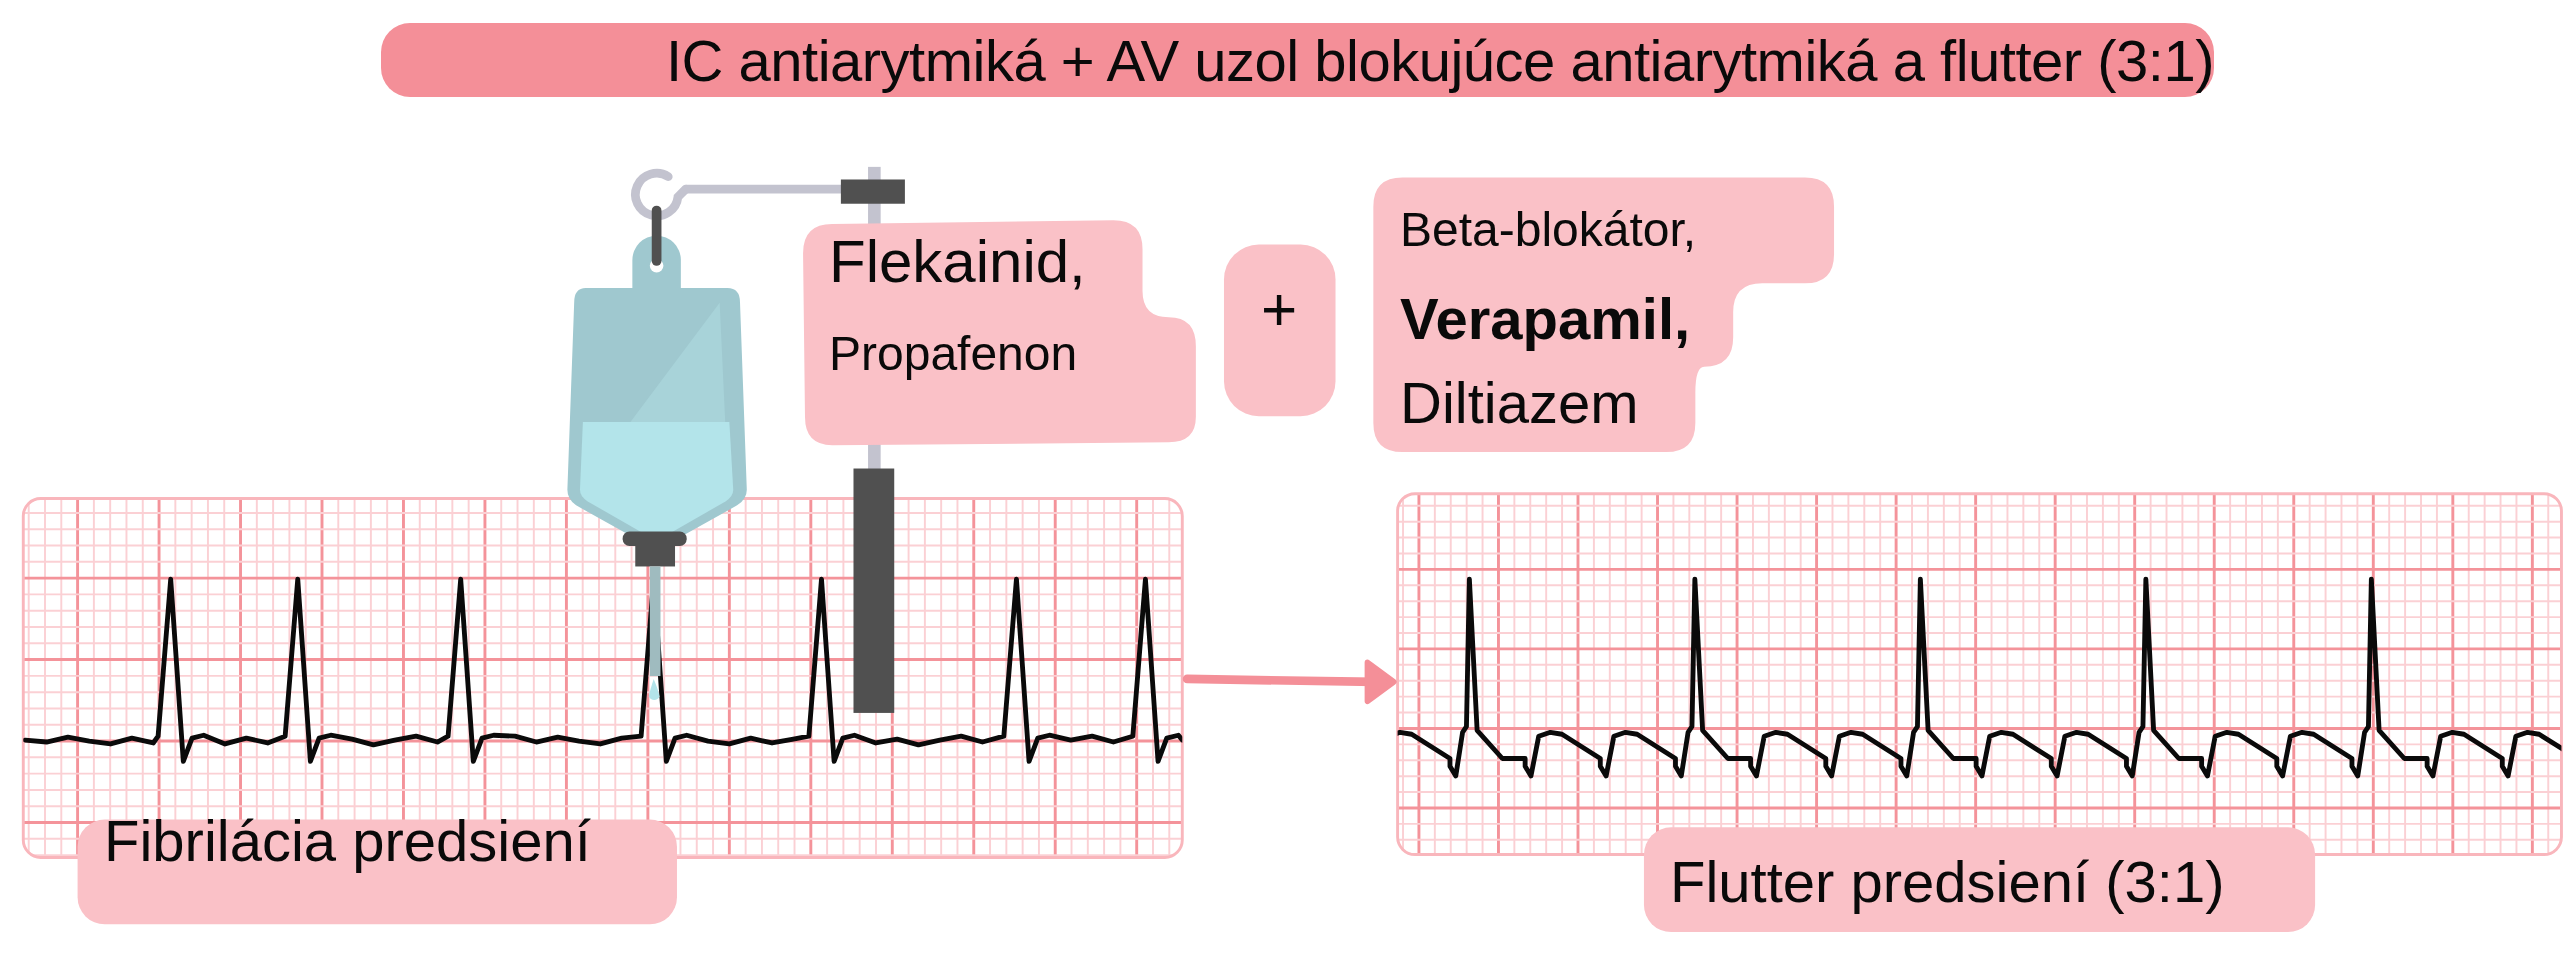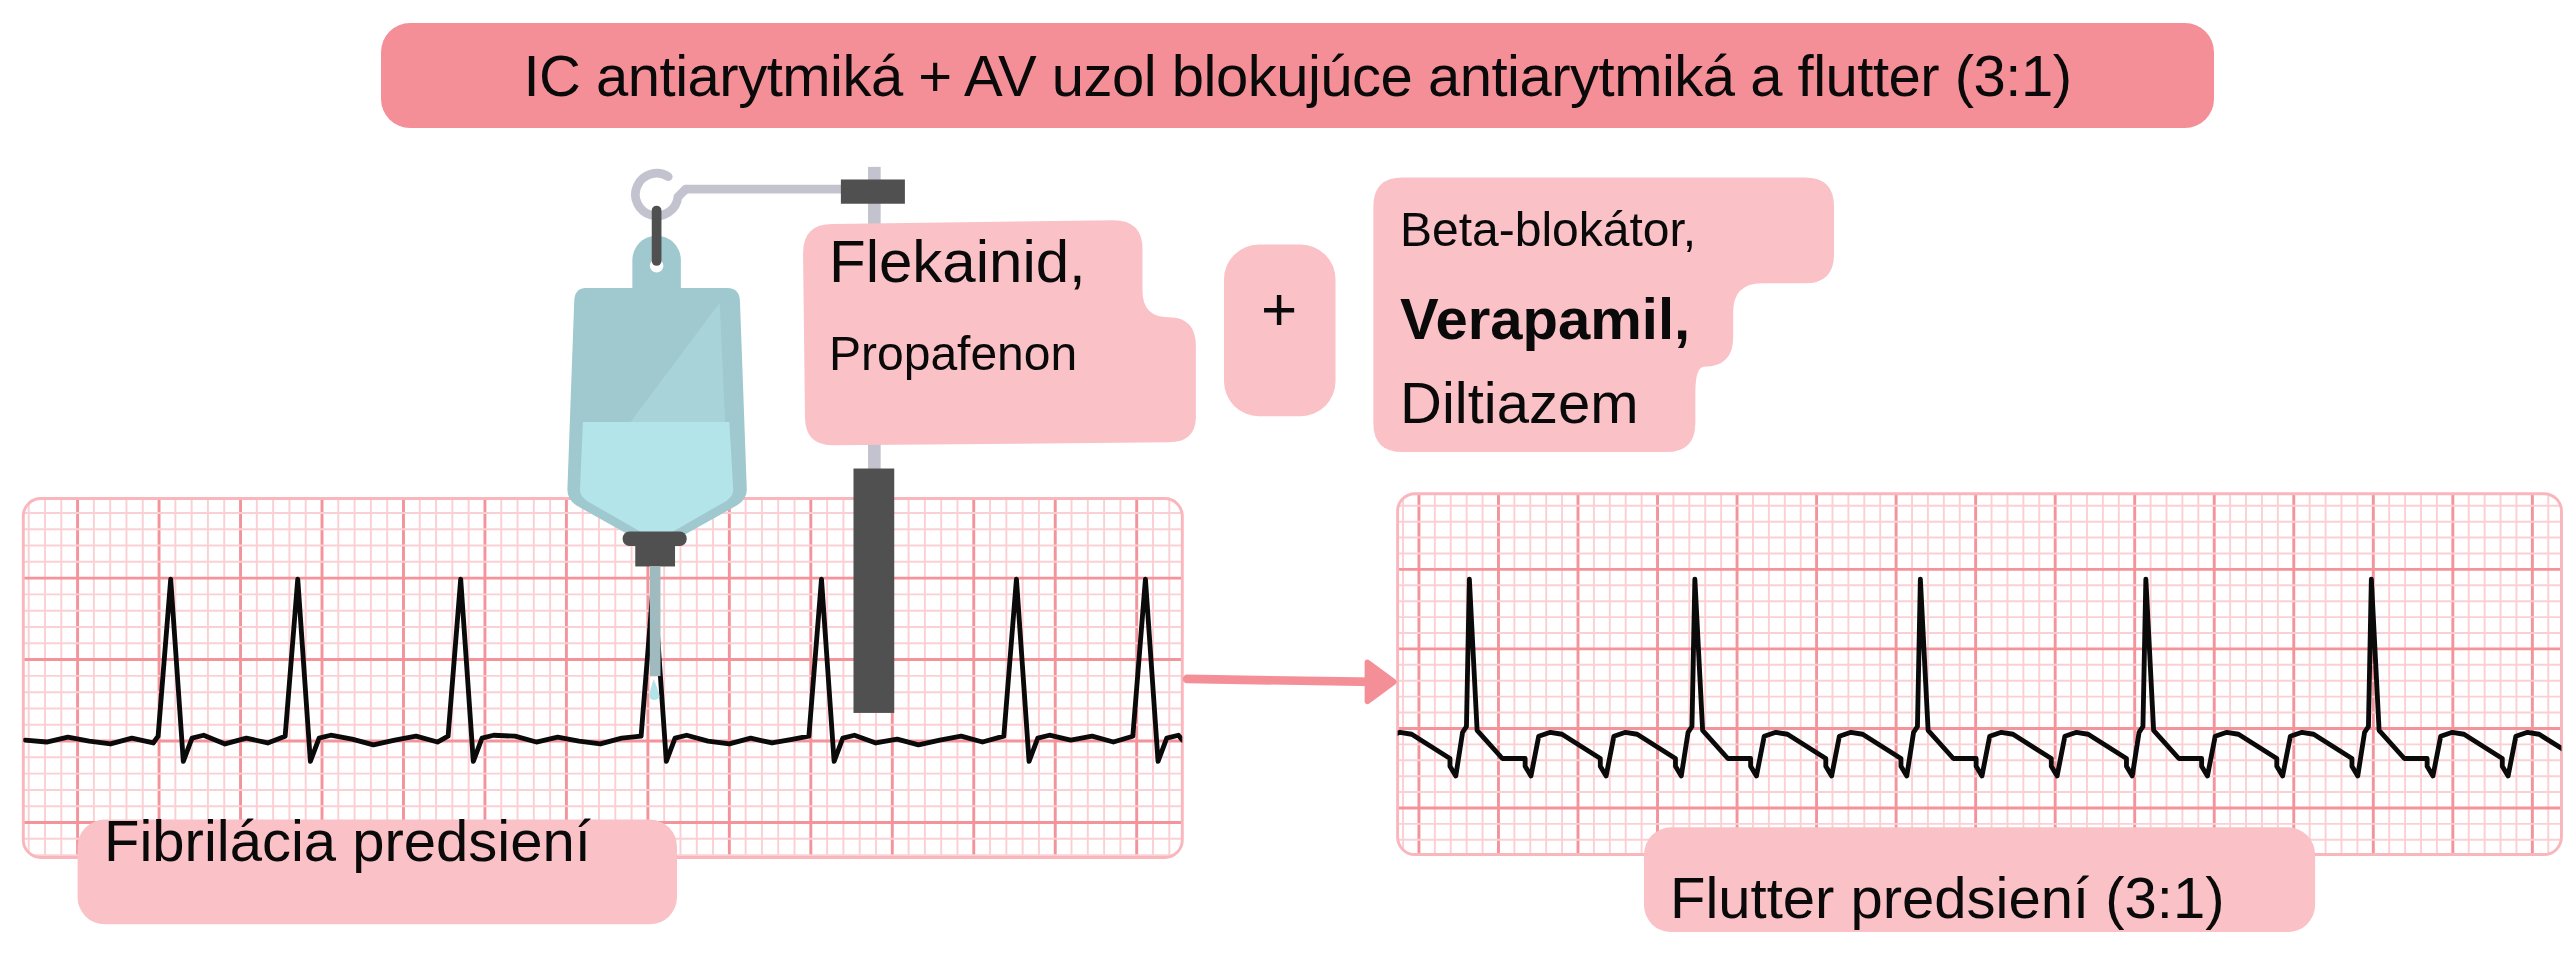--- a/index.html
+++ b/index.html
@@ -1,20 +1,20 @@
 <!DOCTYPE html>
 <html><head>
 <meta charset="utf-8">
 <style>
   html, body { margin:0; padding:0; background:#ffffff; }
   body { width:2576px; height:970px; position:relative; overflow:hidden;
          font-family: "Liberation Sans", "DejaVu Sans", sans-serif; color:#0a0a0a; }
   .abs { position:absolute; }
-  .title-box { left:381px; top:23px; width:1833px; height:105px; background:#f48f98;
-               border-radius:29px; display:flex; align-items:center; justify-content:center; }
+  .title-box { left:381px; top:23px; width:1833px; height:74px; background:#f48f98;
+               border-radius:29px; display:flex; align-items:center; justify-content:flex-end; }
   .title-text { font-size:58px; letter-spacing:-0.5px; white-space:nowrap; }
   svg { position:absolute; left:0; top:0; }
   .lbl-line { position:absolute; font-size:60px; white-space:nowrap; line-height:1; }
 </style>
 </head>
 <body>
 
 <div class="abs title-box">
   <span class="title-text">IC antiarytmiká + AV uzol blokujúce antiarytmiká a flutter (3:1)</span>
 </div>
@@ -273,14 +273,14 @@
   <rect x="1695" y="853" width="692" height="108" rx="28" fill="#fac1c7"></rect>
 </svg>
 
 <div class="lbl-line" style="left:829px; top:232px; font-size:60px;">Flekainid,</div>
 <div class="lbl-line" style="left:829px; top:330px; font-size:48px;">Propafenon</div>
 <div class="lbl-line" style="left:1261px; top:278px; font-size:62px;">+</div>
 <div class="lbl-line" style="left:1400px; top:206px; font-size:48px;">Beta-blokátor,</div>
 <div class="lbl-line" style="left:1400px; top:290px; font-size:58px;font-weight:bold;">Verapamil,</div>
 <div class="lbl-line" style="left:1400px; top:374px; font-size:58px;">Diltiazem</div>
 <div class="lbl-line" style="left:104px; top:812px; font-size:58px;">Fibrilácia predsiení</div>
-<div class="lbl-line" style="left:1670px; top:853px; font-size:58px;margin-top:16px;">Flutter predsiení (3:1)</div>
+<div class="lbl-line" style="left:1670px; top:853px; font-size:58px;">Flutter predsiení (3:1)</div>
 
 
 </body></html>

